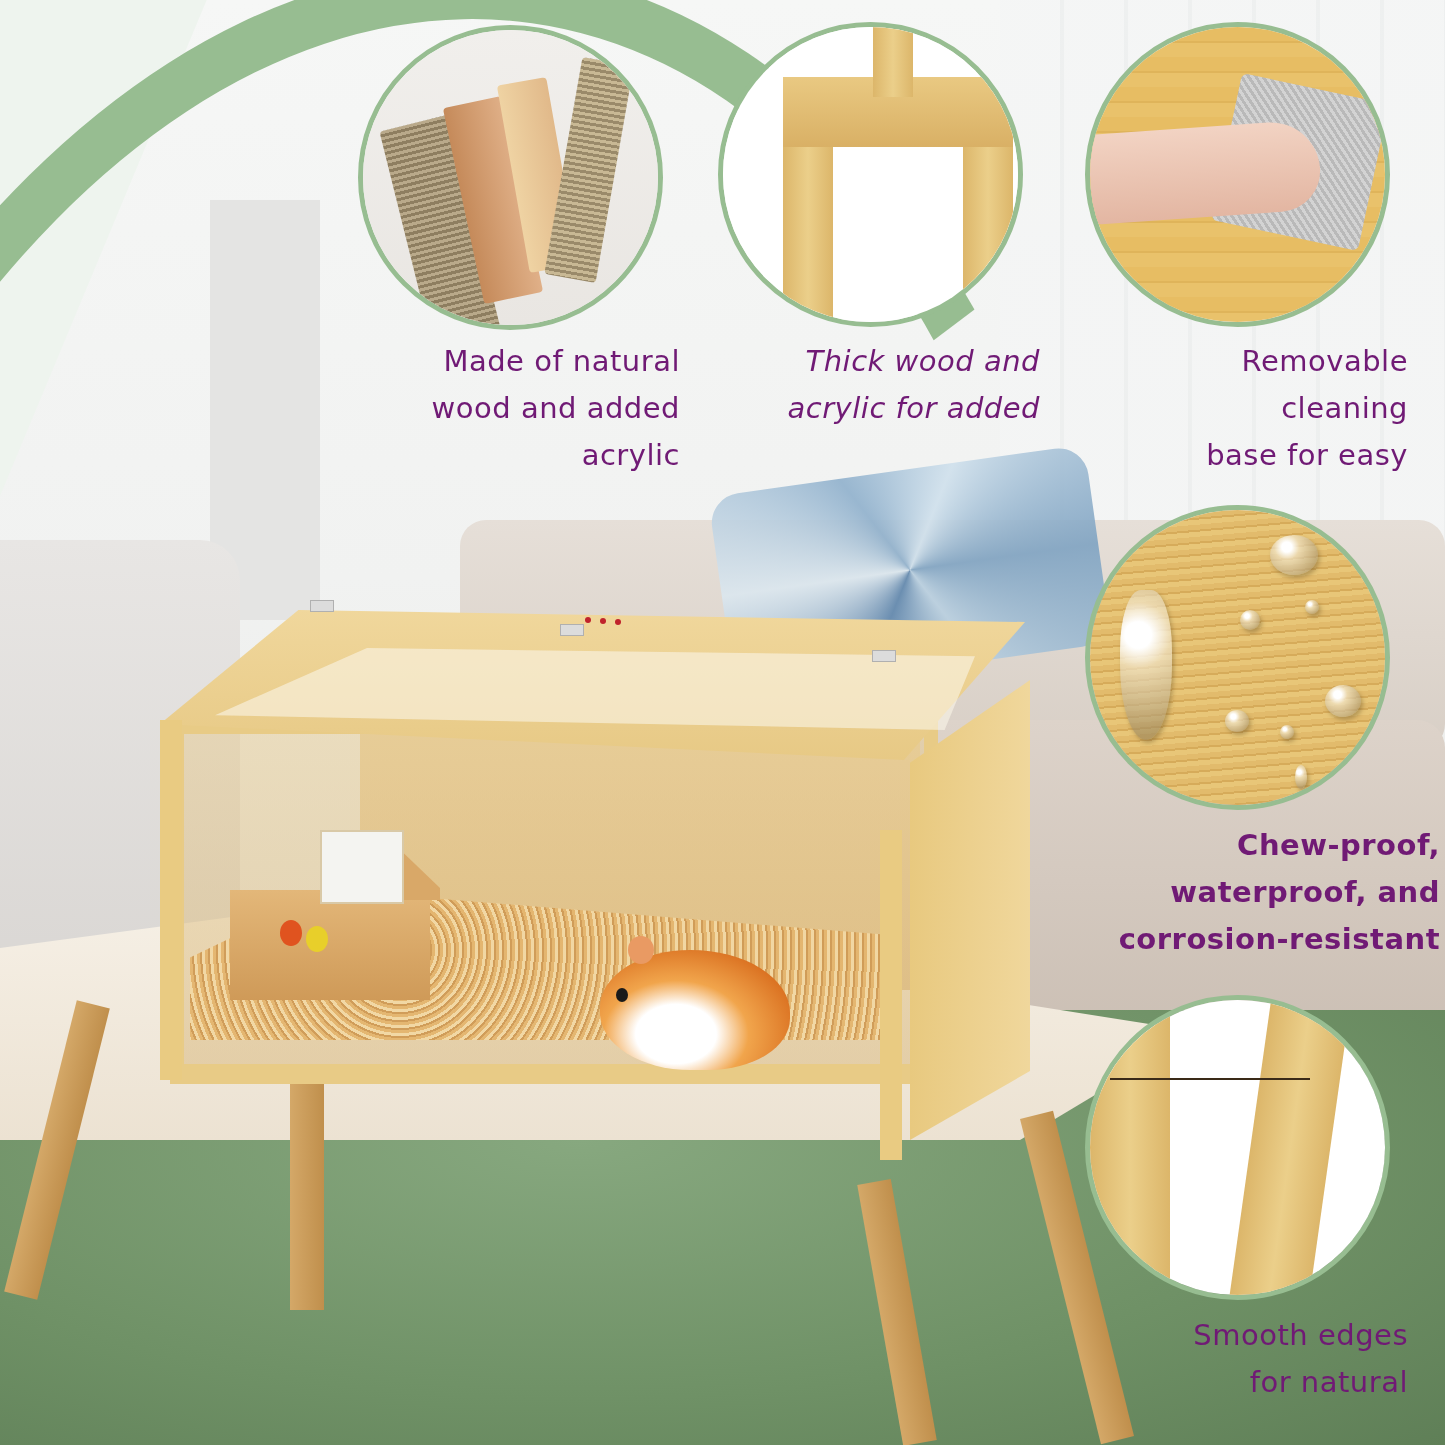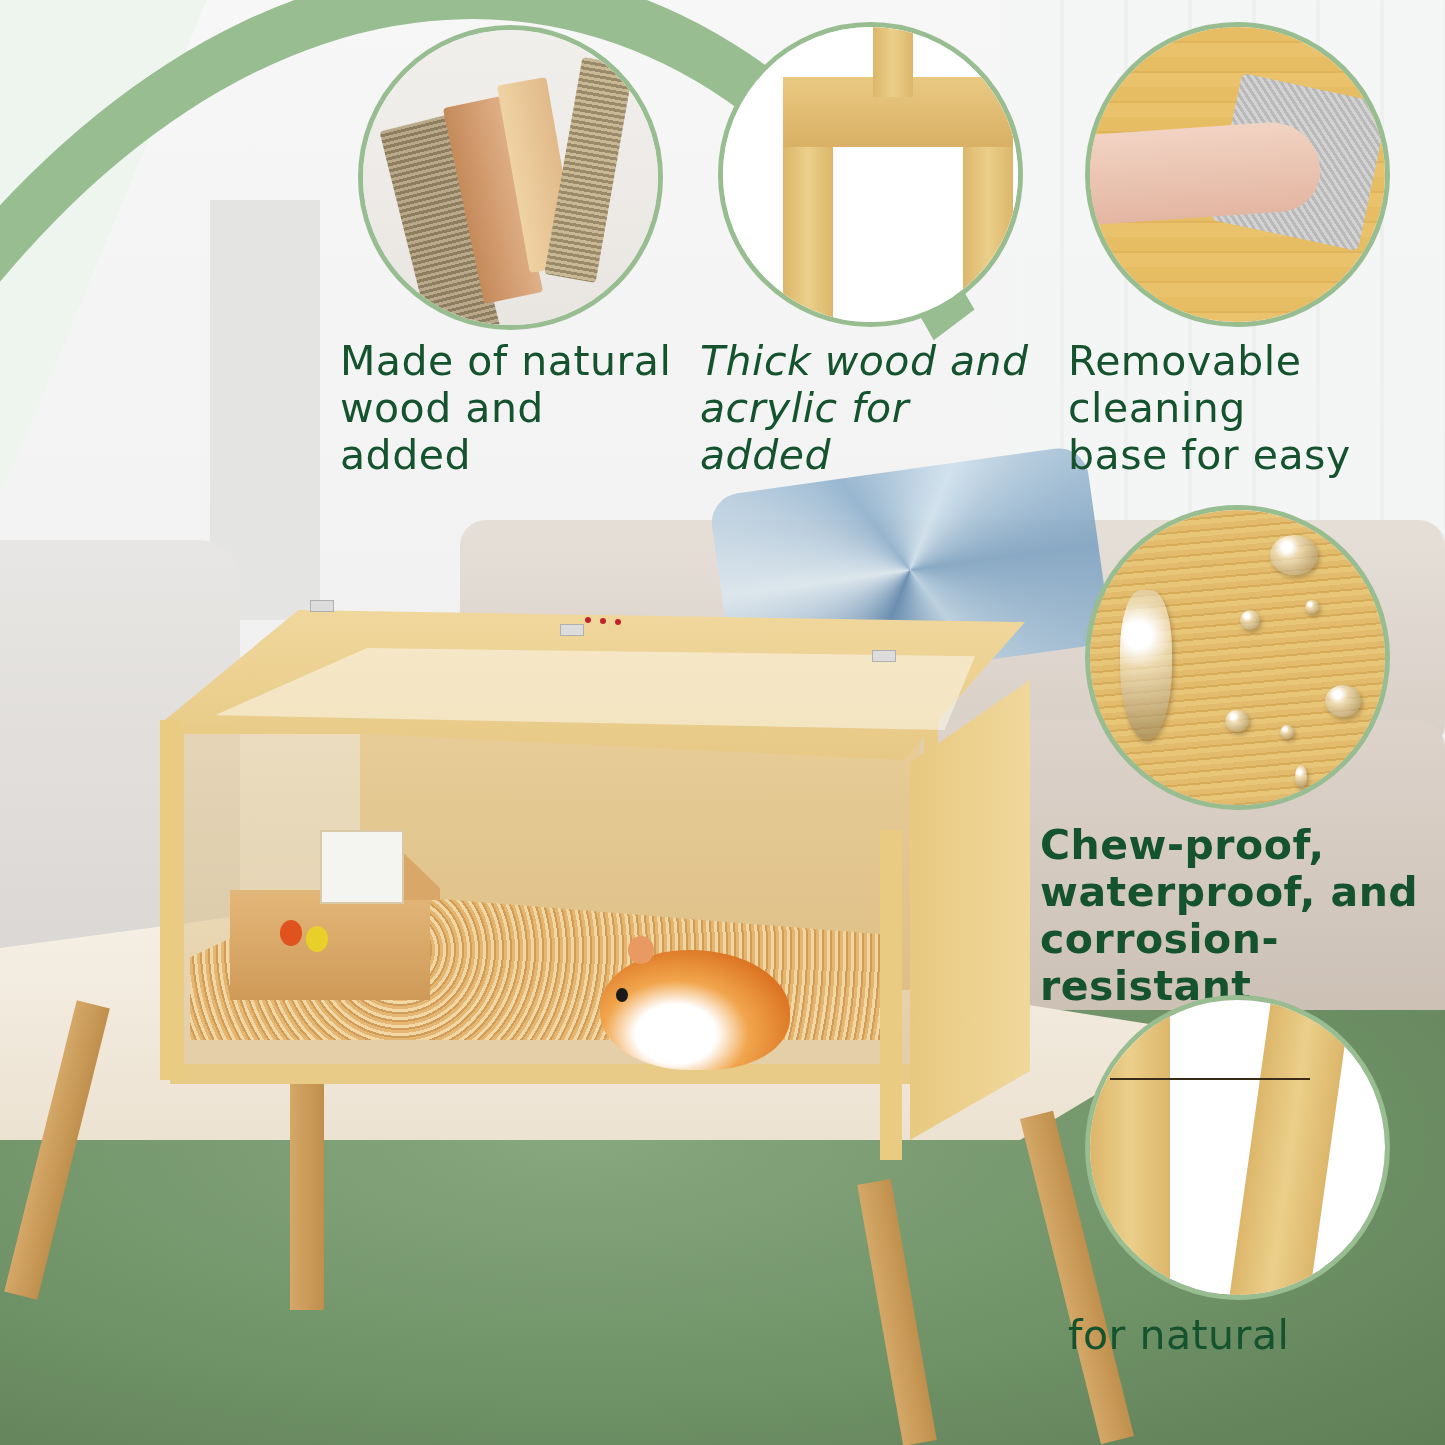--- a/index.html
+++ b/index.html
@@ -58,21 +58,21 @@
   .mh-roof { position:absolute; left:110px; top:0; width:100px; height:60px; background:#d9a868; clip-path:polygon(50% 0,100% 80%,100% 100%,0 100%,0 80%); }
   .mh-body { position:absolute; left:0; top:50px; width:200px; height:110px; background:linear-gradient(180deg,#e3b779,#cf9a58); }
   .mh-card { position:absolute; left:90px; top:-10px; width:80px; height:70px; background:#f4f4f1; border:2px solid #d9c9a7; }
   .fruit { position:absolute; width:22px; height:26px; border-radius:50%; }
   .hinge { position:absolute; width:22px; height:10px; background:#dcdcdc; border:1px solid #b0b0b0; }
   .led { position:absolute; width:6px; height:6px; border-radius:50%; background:#c0232b; }
 
   
   .feature { position:absolute; }
   .circle { position:absolute; border-radius:50%; border:5px solid #97bd91; overflow:hidden; box-sizing:border-box; }
-  .label { position:absolute; text-align:left; color:#14532d; font-size:41px; line-height:47px; letter-spacing:0.5px; }
+  .label { position:absolute; text-align:right; color:#701a75; font-size:29px; line-height:47px; letter-spacing:0.5px; }
 
   
   .wood-bg { position:absolute; inset:0; background:linear-gradient(180deg,#f1efec,#e9e6e2); }
   .plank { position:absolute; border-radius:4px; }
   .frame-bg { position:absolute; inset:0; background:#ffffff; }
   .frame-bar { position:absolute; background:linear-gradient(90deg,#dcb66a,#ebcf8a,#dcb66a); }
   .tabletop-bg { position:absolute; inset:0; background:repeating-linear-gradient(180deg,#e7bd63 0 14px,#dfb45a 14px 16px,#e9c26b 16px 30px); }
   .hand { position:absolute; left:0; top:100px; width:230px; height:90px; background:linear-gradient(180deg,#f2d3c3,#e3b6a2); border-radius:10px 60px 50px 10px; transform:rotate(-4deg); }
   .cloth { position:absolute; left:135px; top:60px; width:150px; height:150px; background:repeating-linear-gradient(45deg,#b9b9b9 0 3px,#d3d3d3 3px 6px); transform:rotate(12deg); border-radius:6px; }
   .drops-bg { position:absolute; inset:0; background:repeating-linear-gradient(175deg,#e2bb6c 0 5px,#d6ab5a 5px 7px,#e8c678 7px 12px); }
@@ -134,20 +134,21 @@
     <div class="circle" style="left:358px;top:25px;width:305px;height:305px;">
       <div class="wood-bg"></div>
       <div class="plank" style="left:42px;top:90px;width:70px;height:220px;background:repeating-linear-gradient(180deg,#b9a98a 0 3px,#8e7e60 3px 6px);transform:rotate(-14deg);"></div>
       <div class="plank" style="left:100px;top:70px;width:60px;height:200px;background:linear-gradient(90deg,#c58a5a,#e0b088);transform:rotate(-12deg);"></div>
       <div class="plank" style="left:150px;top:50px;width:50px;height:190px;background:linear-gradient(90deg,#efd3a3,#e1b98a);transform:rotate(-10deg);"></div>
       <div class="plank" style="left:200px;top:30px;width:52px;height:220px;background:repeating-linear-gradient(180deg,#c8b894 0 3px,#9a8a6a 3px 6px);transform:rotate(10deg);"></div>
     </div>
     <div class="label" style="left:340px;top:338px;width:340px;">
       <div>Made of natural</div>
       <div>wood and added</div>
+      <div>acrylic</div>
     </div>
   </div>
 
   <div class="feature">
     <div class="circle" style="left:718px;top:22px;width:305px;height:305px;">
       <div class="frame-bg"></div>
       <div class="frame-bar" style="left:60px;top:50px;width:230px;height:70px;background:linear-gradient(180deg,#e9c982,#d9b065);"></div>
       <div class="frame-bar" style="left:60px;top:120px;width:50px;height:200px;"></div>
       <div class="frame-bar" style="left:240px;top:120px;width:50px;height:200px;"></div>
       <div class="frame-bar" style="left:150px;top:0;width:40px;height:70px;"></div>
@@ -191,17 +192,18 @@
   </div>
 
   <div class="feature">
     <div class="circle" style="left:1085px;top:995px;width:305px;height:305px;">
       <div class="edge-bg"></div>
       <div class="frame-bar" style="left:0;top:0;width:80px;height:300px;"></div>
       <div class="frame-bar" style="left:160px;top:0;width:80px;height:300px;transform:skewX(-8deg);"></div>
       <div style="position:absolute;left:20px;top:78px;width:200px;height:2px;background:#3a2a18;"></div>
     </div>
     <div class="label" style="left:1068px;top:1312px;width:340px;">
+      <div>Smooth edges</div>
       <div>for natural</div>
     </div>
   </div>
 
 </div>
 
 </body></html>

